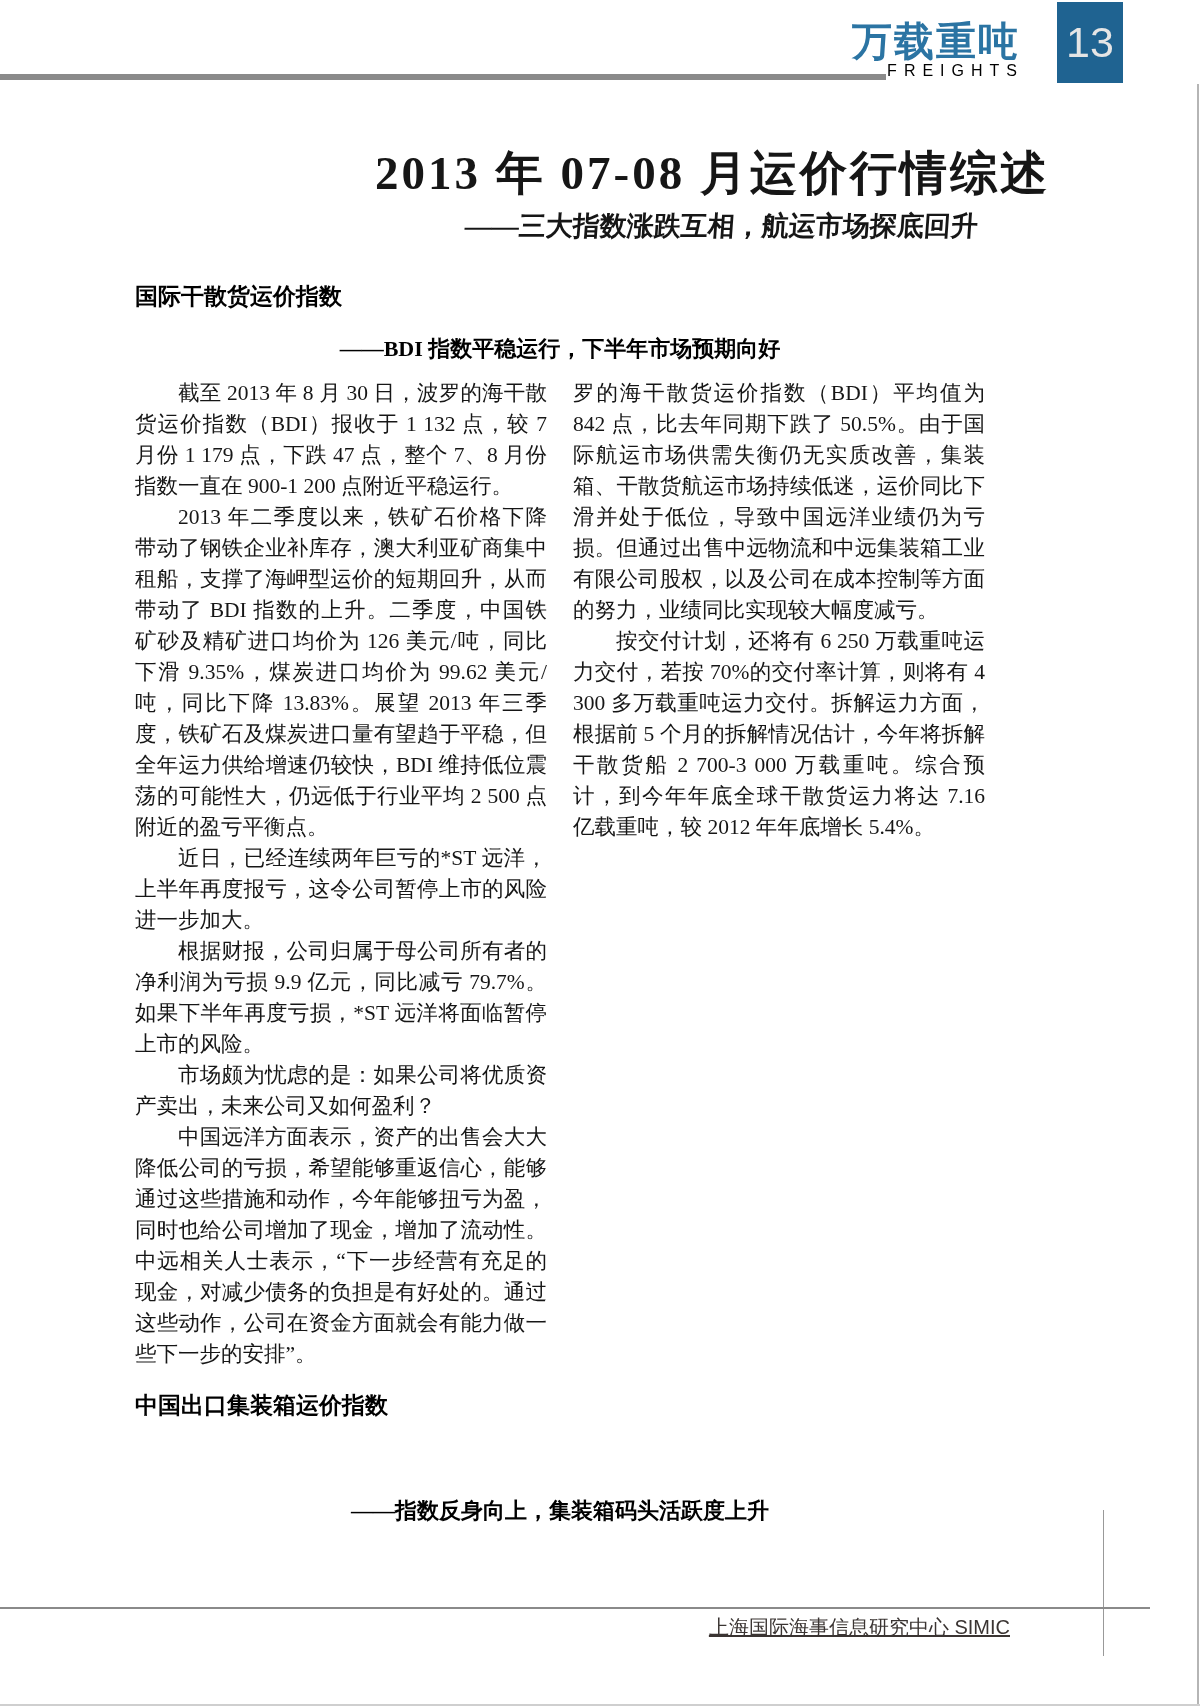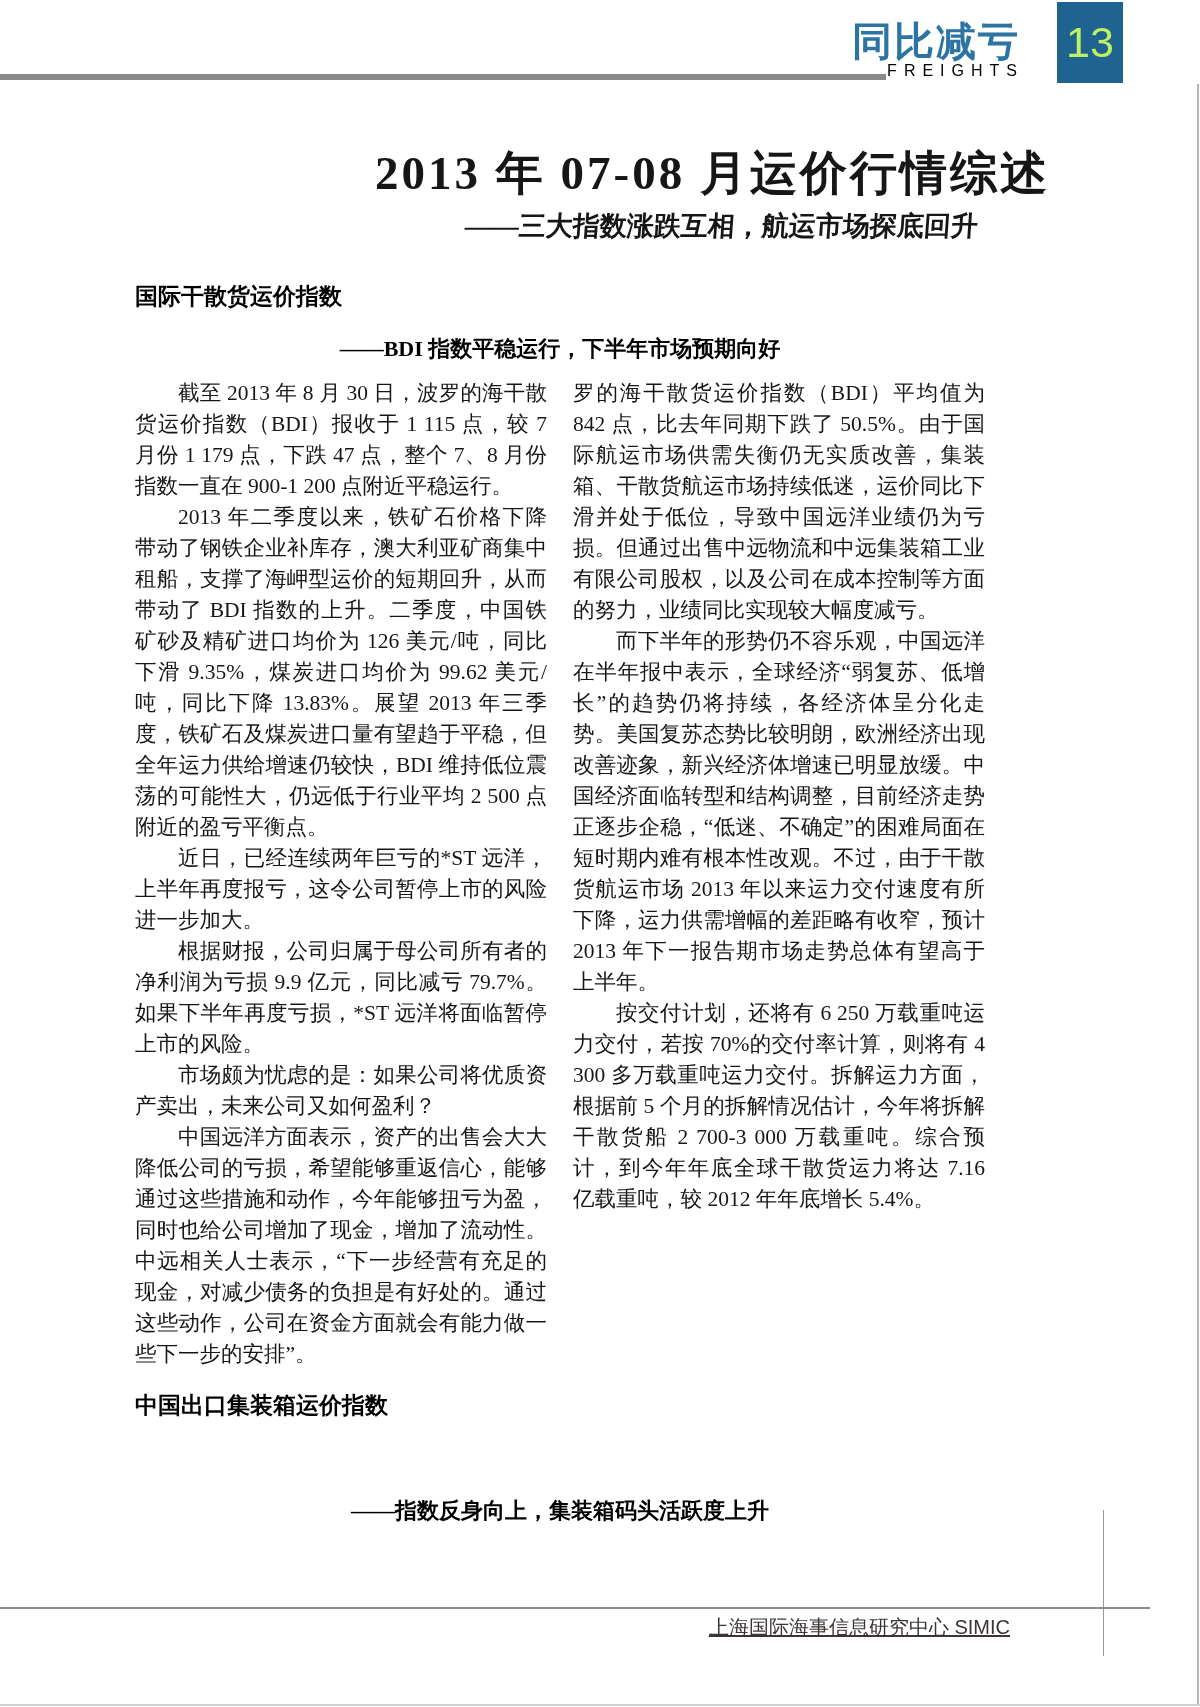--- a/index.html
+++ b/index.html
@@ -23,21 +23,21 @@
     font-size:40px;font-weight:bold;letter-spacing:2px;
     color:#2b74a3;white-space:nowrap;
   }
   .header-en{
     position:absolute;right:176px;top:62px;
     font-family:"Liberation Sans","DejaVu Sans",sans-serif;
     font-size:16px;letter-spacing:7px;color:#000000;white-space:nowrap;
   }
   .page-number-box{
     position:absolute;left:1057px;top:2px;width:66px;height:81px;
-    background:#1f6391;color:#bef264;
+    background:#1f6391;color:#e5e5e5;
     font-family:"Liberation Sans","DejaVu Sans",sans-serif;
     font-size:43px;display:flex;align-items:center;justify-content:center;
   }
   
   .edge-right{position:absolute;left:1197px;top:84px;width:2px;height:1621px;background:#b5b5b5;}
   .edge-bottom{position:absolute;left:0;top:1704px;width:1200px;height:2px;background:#cfcfcf;}
   
   .article-title{
     position:absolute;left:170px;top:142px;width:880px;
     text-align:right;font-size:47px;font-weight:bold;letter-spacing:3px;
@@ -81,45 +81,44 @@
     font-family:"Liberation Sans","DejaVu Sans",sans-serif;
     font-size:20px;color:#3a3432;white-space:nowrap;text-decoration:underline;
   }
 </style>
 </head>
 <body>
 
 <div class="page">
 
   <div class="header-bar"></div>
-  <div class="header-cn">同比减亏</div>
+  <div class="header-cn">万载重吨</div>
   <div class="header-en">FREIGHTS</div>
   <div class="page-number-box">
     <span>13</span>
   </div>
   <div class="edge-right"></div>
   <div class="edge-bottom"></div>
 
   <div class="article-title">2013 年 07-08 月运价行情综述</div>
   <div class="article-subtitle">——三大指数涨跌互相，航运市场探底回升</div>
 
   <div class="sec-heading dry">国际干散货运价指数</div>
   <div class="sec-subheading dry">——BDI 指数平稳运行，下半年市场预期向好</div>
 
   <div class="col left">
-      <p class="para">截至 2013 年 8 月 30 日，波罗的海干散货运价指数（BDI）报收于 1 115 点，较 7 月份 1 179 点，下跌 47 点，整个 7、8 月份指数一直在 900-1 200 点附近平稳运行。</p>
+      <p class="para">截至 2013 年 8 月 30 日，波罗的海干散货运价指数（BDI）报收于 1 132 点，较 7 月份 1 179 点，下跌 47 点，整个 7、8 月份指数一直在 900-1 200 点附近平稳运行。</p>
       <p class="para">2013 年二季度以来，铁矿石价格下降带动了钢铁企业补库存，澳大利亚矿商集中租船，支撑了海岬型运价的短期回升，从而带动了 BDI 指数的上升。二季度，中国铁矿砂及精矿进口均价为 126 美元/吨，同比下滑 9.35%，煤炭进口均价为 99.62 美元/吨，同比下降 13.83%。展望 2013 年三季度，铁矿石及煤炭进口量有望趋于平稳，但全年运力供给增速仍较快，BDI 维持低位震荡的可能性大，仍远低于行业平均 2 500 点附近的盈亏平衡点。</p>
       <p class="para">近日，已经连续两年巨亏的*ST 远洋，上半年再度报亏，这令公司暂停上市的风险进一步加大。</p>
       <p class="para">根据财报，公司归属于母公司所有者的净利润为亏损 9.9 亿元，同比减亏 79.7%。如果下半年再度亏损，*ST 远洋将面临暂停上市的风险。</p>
       <p class="para">市场颇为忧虑的是：如果公司将优质资产卖出，未来公司又如何盈利？</p>
       <p class="para">中国远洋方面表示，资产的出售会大大降低公司的亏损，希望能够重返信心，能够通过这些措施和动作，今年能够扭亏为盈，同时也给公司增加了现金，增加了流动性。中远相关人士表示，“下一步经营有充足的现金，对减少债务的负担是有好处的。通过这些动作，公司在资金方面就会有能力做一些下一步的安排”。</p>
     </div>
   <div class="col right">
       <p class="para no-indent">罗的海干散货运价指数（BDI）平均值为 842 点，比去年同期下跌了 50.5%。由于国际航运市场供需失衡仍无实质改善，集装箱、干散货航运市场持续低迷，运价同比下滑并处于低位，导致中国远洋业绩仍为亏损。但通过出售中远物流和中远集装箱工业有限公司股权，以及公司在成本控制等方面的努力，业绩同比实现较大幅度减亏。</p>
-      <p class="para">而下半年的形势仍不容乐观，中国远洋在半年报中表示，全球经济“弱复苏、低增长”的趋势仍将持续，各经济体呈分化走势。美国复苏态势比较明朗，欧洲经济出现改善迹象，新兴经济体增速已明显放缓。中国经济面临转型和结构调整，目前经济走势正逐步企稳，“低迷、不确定”的困难局面在短时期内难有根本性改观。不过，由于干散货航运市场 2013 年以来运力交付速度有所下降，运力供需增幅的差距略有收窄，预计 2013 年下一报告期市场走势总体有望高于上半年。</p>
       <p class="para">按交付计划，还将有 6 250 万载重吨运力交付，若按 70%的交付率计算，则将有 4 300 多万载重吨运力交付。拆解运力方面，根据前 5 个月的拆解情况估计，今年将拆解干散货船 2 700-3 000 万载重吨。综合预计，到今年年底全球干散货运力将达 7.16 亿载重吨，较 2012 年年底增长 5.4%。</p>
     </div>
 
   <div class="sec-heading container">中国出口集装箱运价指数</div>
   <div class="sec-subheading container">——指数反身向上，集装箱码头活跃度上升</div>
 
   <div class="footer-vline"></div>
   <div class="footer-rule"></div>
   <div class="footer-text">上海国际海事信息研究中心  SIMIC</div>
 

